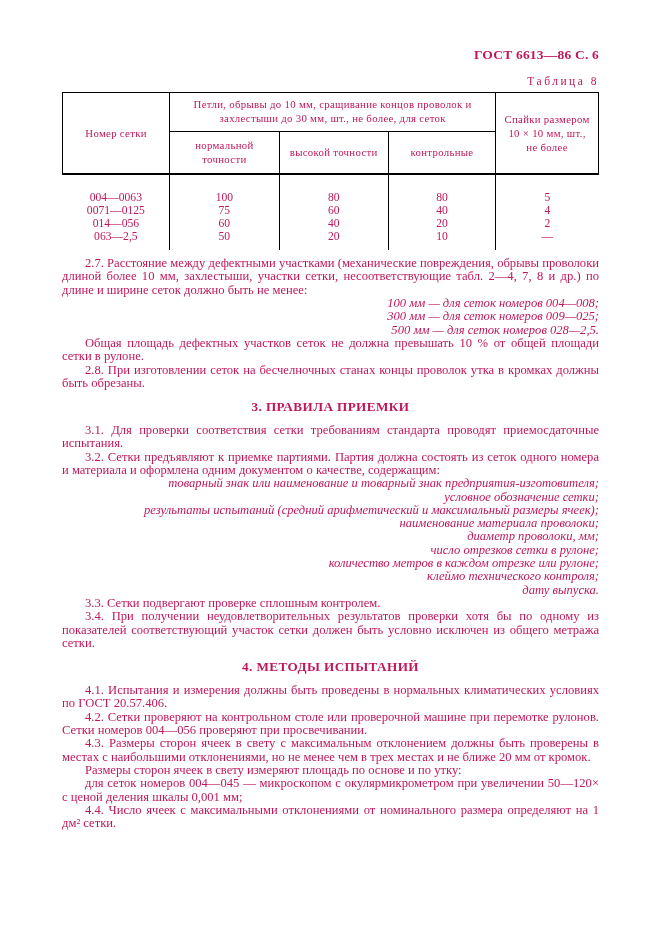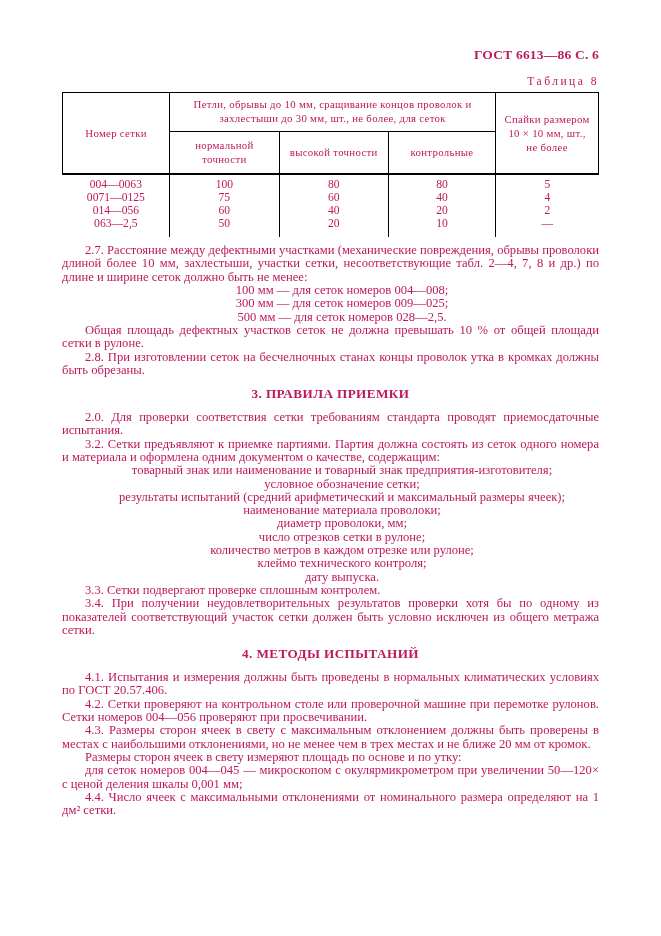--- a/index.html
+++ b/index.html
@@ -49,31 +49,31 @@
   thead td.cell-num{border-left:1.5px solid #000;border-right:1.4px solid #000;border-bottom:2.6px solid #000;}
   thead td.cell-group{border-bottom:1.4px solid #000;border-right:1.4px solid #000;padding:4px 14px 6px;}
   thead td.cell-sold{border-right:1.5px solid #000;border-bottom:2.6px solid #000;padding:2px 6px;}
   thead td.sub{border-right:1.4px solid #000;border-bottom:2.6px solid #000;padding:6px 4px 7px;}
   tbody td{
     font-size:11.6px;
     line-height:13px;
     padding:0;
   }
   tbody td.div{border-right:1.4px solid #000;}
-  tbody tr:first-child td{padding-top:3px;}
+  tbody tr:first-child td{padding-top:16px;}
   tbody tr:last-child td{padding-bottom:7px;}
   .body-text{margin-top:7px;}
   p{
     margin:0;
     font-size:12.6px;
     line-height:13.3px;
     text-align:justify;
     text-indent:23px;
   }
-  p.item{text-align:center;}
+  p.item{text-align:right;font-style:italic;}
   p.bold{font-weight:bold;}
   h2{
     margin:9px 0 10px 0;
     text-align:center;
     font-size:13.2px;
     line-height:15px;
     font-weight:bold;
     letter-spacing:0.4px;
   }
 </style>
@@ -141,21 +141,21 @@
     <div class="body-text">
       <p>2.7. Расстояние между дефектными участками (механические повреждения, обрывы проволоки длиной более 10 мм, захлестыши, участки сетки, несоответствующие табл. 2—4, 7, 8 и др.) по длине и ширине сеток должно быть не менее:</p>
       <p class="item">100 мм — для сеток номеров 004—008;</p>
       <p class="item">300 мм — для сеток номеров 009—025;</p>
       <p class="item">500 мм — для сеток номеров 028—2,5.</p>
       <p>Общая площадь дефектных участков сеток не должна превышать 10 % от общей площади сетки в рулоне.</p>
       <p>2.8. При изготовлении сеток на бесчелночных станах концы проволок утка в кромках должны быть обрезаны.</p>
 
       <h2>3. ПРАВИЛА ПРИЕМКИ</h2>
 
-      <p>2.0. Для проверки соответствия сетки требованиям стандарта проводят приемосдаточные испытания.</p>
+      <p>3.1. Для проверки соответствия сетки требованиям стандарта проводят приемосдаточные испытания.</p>
       <p>3.2. Сетки предъявляют к приемке партиями. Партия должна состоять из сеток одного номера и материала и оформлена одним документом о качестве, содержащим:</p>
       <p class="item">товарный знак или наименование и товарный знак предприятия-изготовителя;</p>
       <p class="item">условное обозначение сетки;</p>
       <p class="item">результаты испытаний (средний арифметический и максимальный размеры ячеек);</p>
       <p class="item">наименование материала проволоки;</p>
       <p class="item">диаметр проволоки, мм;</p>
       <p class="item">число отрезков сетки в рулоне;</p>
       <p class="item">количество метров в каждом отрезке или рулоне;</p>
       <p class="item">клеймо технического контроля;</p>
       <p class="item">дату выпуска.</p>

